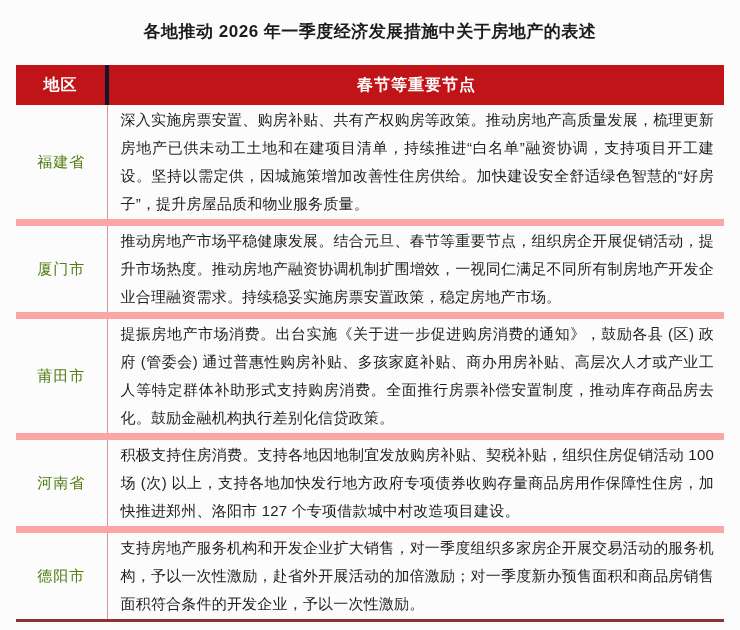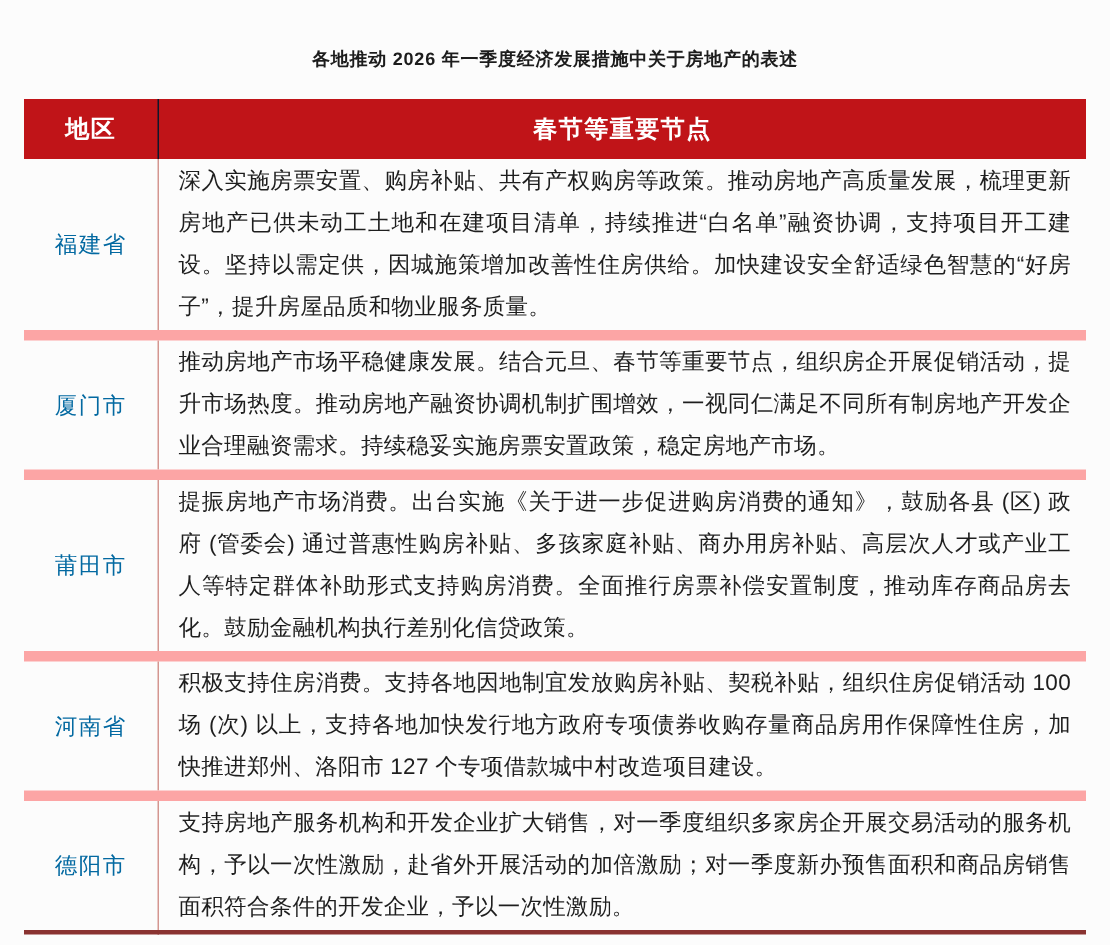--- a/index.html
+++ b/index.html
@@ -14,24 +14,24 @@
     color: #1e1e1e;
     overflow: hidden;
   }
   .page {
     width: 740px;
     height: 630px;
     box-sizing: border-box;
     padding: 0 16px;
   }
   .title {
-    margin: 11px;
-    padding: 20px 0 7px 0;
+    margin: 0;
+    padding: 20px 0 22px 0;
     text-align: center;
-    font-size: 12px;
+    font-size: 17px;
     font-weight: bold;
     color: #1c1c1c;
     letter-spacing: 0.5px;
   }
   table.policy-table {
     border-collapse: collapse;
     table-layout: fixed;
     width: 708px;
     border-bottom: 3px solid #8a3331;
   }
@@ -40,34 +40,34 @@
     color: #ffffff;
     font-size: 16px;
     font-weight: bold;
     height: 40px;
     text-align: center;
     padding: 0;
     letter-spacing: 1px;
   }
   .policy-table thead th.col-region {
     width: 89px;
-    border-right: 1px solid #0f172a;
+    border-right: 4px solid #0f172a;
   }
   .policy-table tbody td {
     vertical-align: middle;
     padding: 0;
     margin-top: 35px;
   }
   .policy-table tbody tr + tr td {
     border-top: 7px solid #fca5a5;
   }
   .policy-table td.region {
     text-align: center;
     font-size: 15px;
-    color: #0369a1;
+    color: #4d7c0f;
     border-right: 1px solid #d49690;
     letter-spacing: 1px;
   }
   .policy-table td.desc {
     font-size: 15px;
     line-height: 28px;
     color: #1e1e1e;
     padding: 1px 10px 1px 13px;
     text-align: justify;
     letter-spacing: 0.2px;

